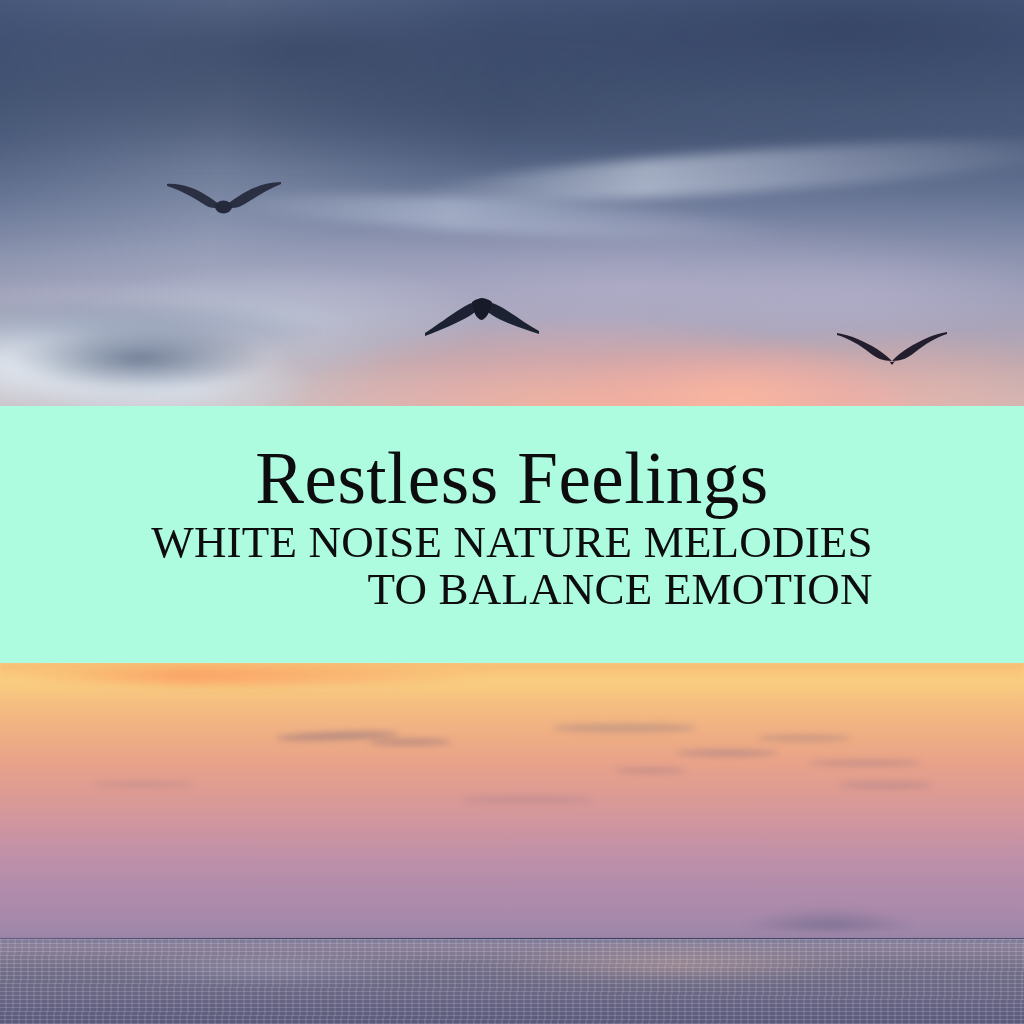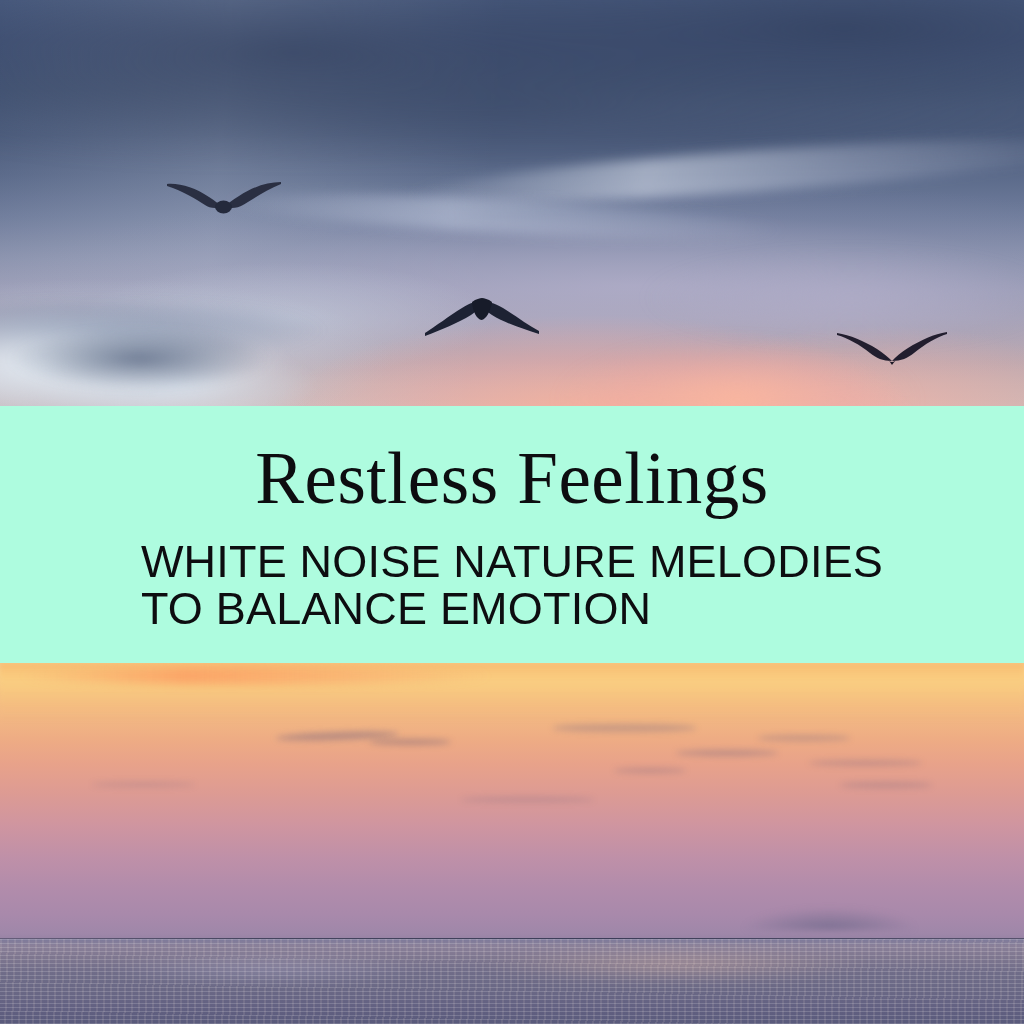--- a/index.html
+++ b/index.html
@@ -125,28 +125,28 @@
   .banner-title {
     font-family: "Liberation Serif", serif;
     font-weight: 400;
     font-size: 73px;
     line-height: 1.0;
     color: #0d0d10;
     letter-spacing: 0.5px;
     white-space: nowrap;
   }
   .banner-subtitle {
-    font-family: Liberation Sans, sans-serif;
+    font-family: Liberation Serif, serif;
     font-weight: 400;
     font-size: 45px;
     line-height: 1.04;
     color: #0d0d10;
-    text-align: left;
+    text-align: right;
     letter-spacing: 0.2px;
-    margin-top: 24px;
+    margin-top: 4px;
     white-space: pre-line;
   }
 
   
   .sea-bottom {
     position: absolute;
     left: 0;
     top: 663px;
     width: 1024px;
     height: 361px;

